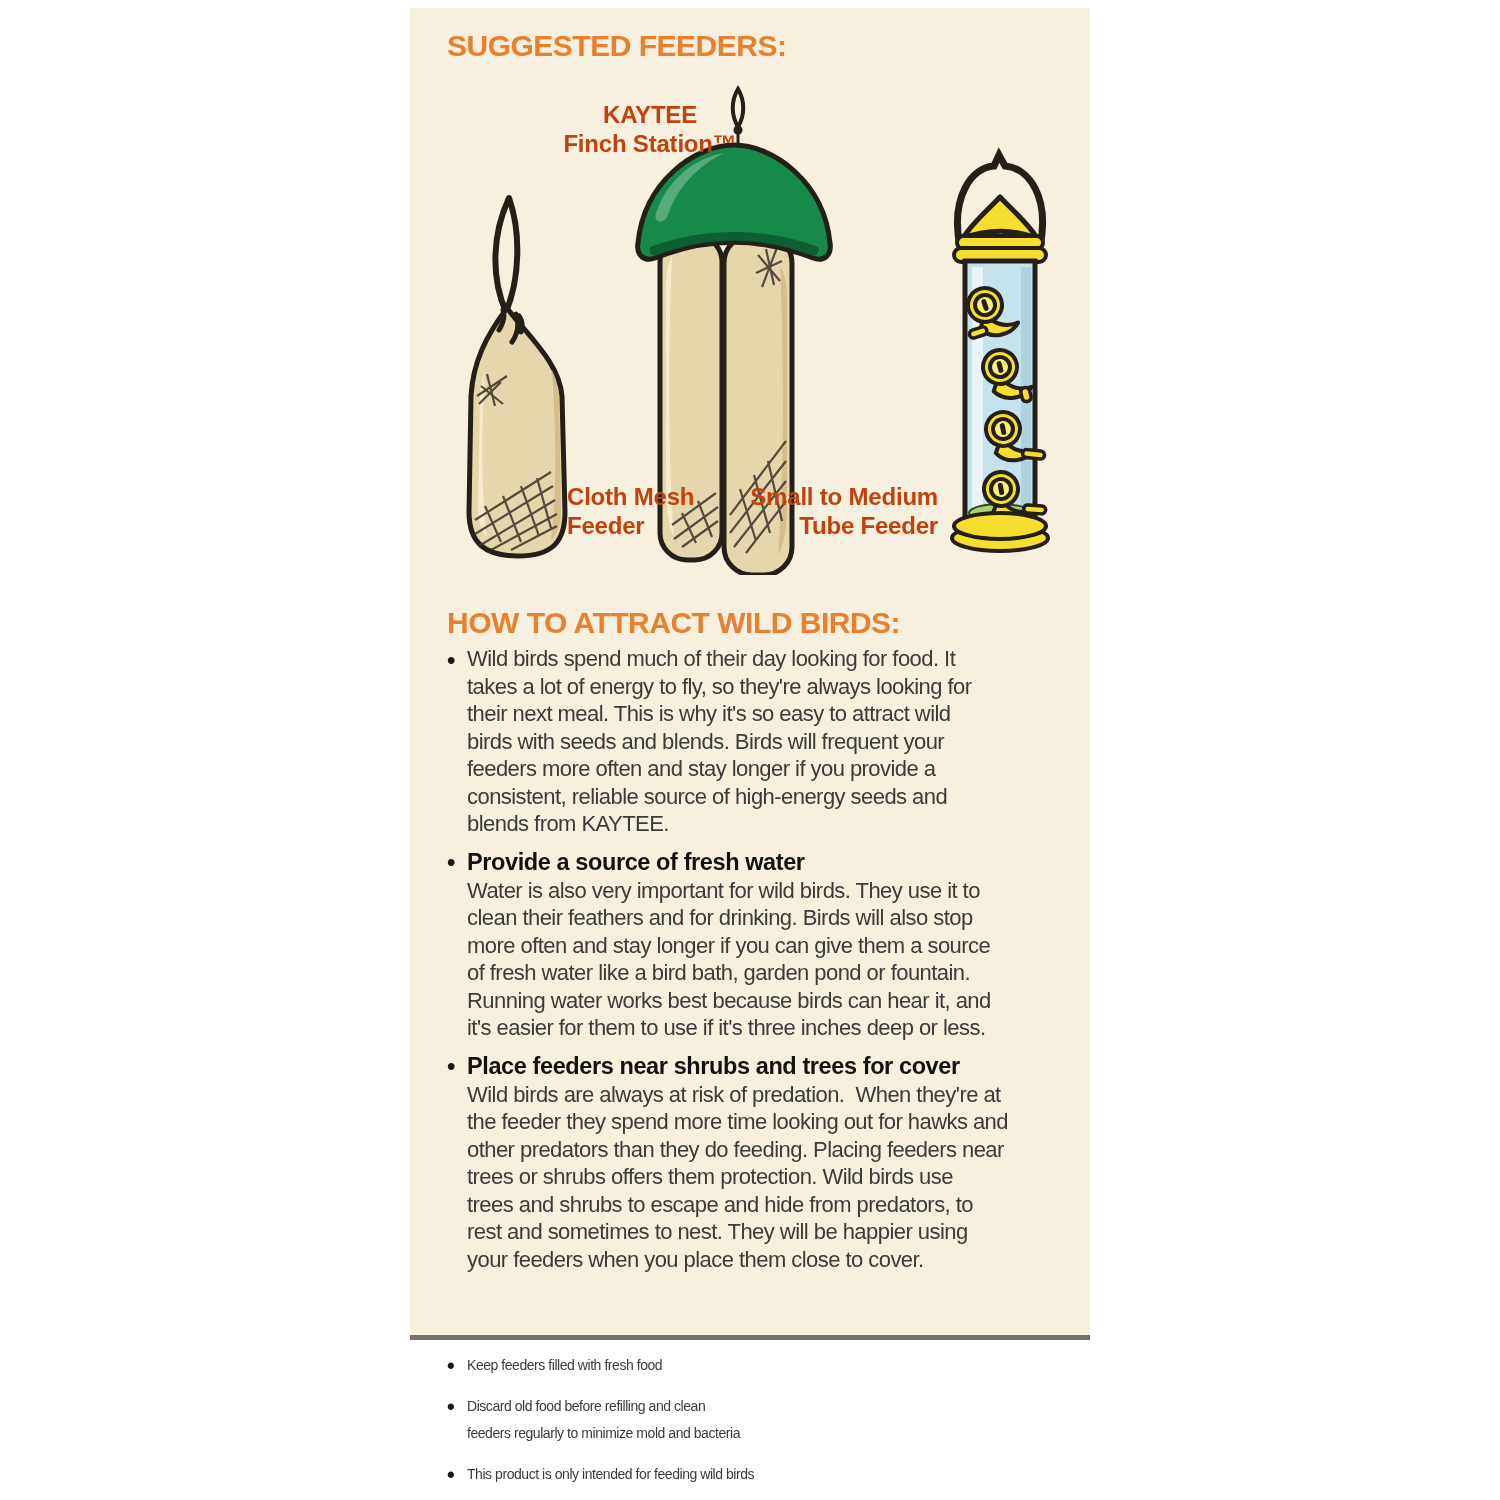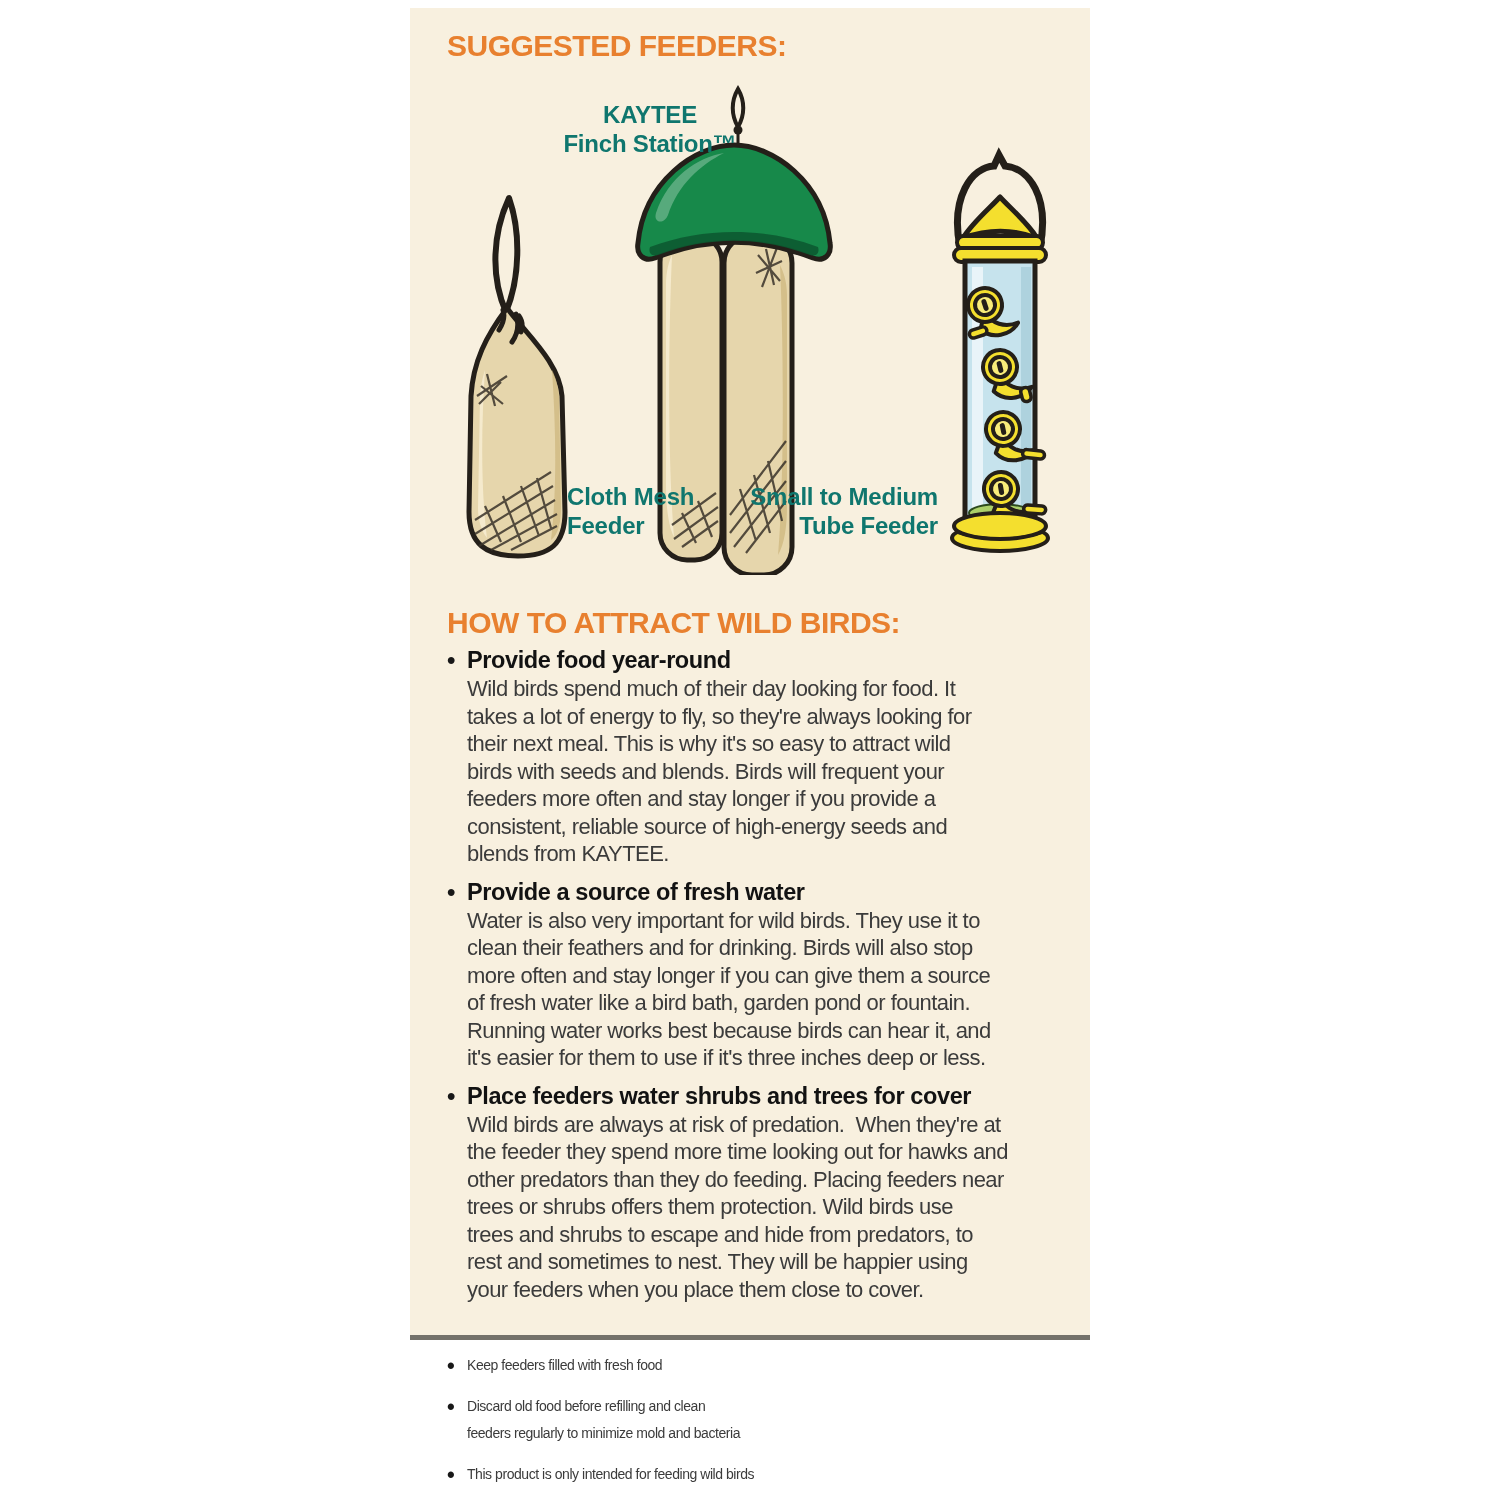--- a/index.html
+++ b/index.html
@@ -15,21 +15,21 @@
   #h-suggested { left:37px; top:22px; }
   #h-attract   { left:37px; top:599px; }
   #h-directions{ left:37px; top:1302px; }
 
   .illu { position:absolute; }
   #illu-cloth { left:45px;  top:182px; }
   #illu-finch { left:210px; top:77px; }
   #illu-tube  { left:515px; top:137px; }
 
   .feeder-label { position:absolute; font-weight:700; font-size:24px; line-height:1.22;
-                  color:#0f766e; white-space:pre; letter-spacing:-0.2px; }
+                  color:#c2410c; white-space:pre; letter-spacing:-0.2px; }
   #lbl-finch { left:145px; top:92px;  width:190px; text-align:center; }
   #lbl-cloth { left:157px; top:474px; }
   #lbl-tube  { left:330px; top:474px; width:198px; text-align:right; }
 
   .bullets { position:absolute; left:37px; top:637px; width:610px; }
   .bullet  { display:flex; margin-bottom:9px; }
   .dot { width:20px; flex:0 0 20px; font-weight:700; font-size:24px; line-height:30px;
          color:#181818; }
   .b-title { font-weight:700; font-size:23.5px; line-height:30px; color:#121212;
              letter-spacing:-0.4px; white-space:pre; }
@@ -137,21 +137,20 @@
 Feeder</div>
   <div id="lbl-tube" class="feeder-label">Small to Medium
 Tube Feeder</div>
 
   <div id="h-attract" class="sec-heading">HOW TO ATTRACT WILD BIRDS:</div>
 
   <div class="bullets">
     <div class="bullet">
       <span class="dot">•</span>
       <div>
-        <div class="b-title">Provide food year-round</div>
         <div class="b-body">Wild birds spend much of their day looking for food. It
 takes a lot of energy to fly, so they're always looking for
 their next meal. This is why it's so easy to attract wild
 birds with seeds and blends. Birds will frequent your
 feeders more often and stay longer if you provide a
 consistent, reliable source of high-energy seeds and
 blends from KAYTEE.</div>
       </div>
     </div>
     <div class="bullet">
@@ -162,21 +161,21 @@
 clean their feathers and for drinking. Birds will also stop
 more often and stay longer if you can give them a source
 of fresh water like a bird bath, garden pond or fountain.
 Running water works best because birds can hear it, and
 it's easier for them to use if it's three inches deep or less.</div>
       </div>
     </div>
     <div class="bullet">
       <span class="dot">•</span>
       <div>
-        <div class="b-title">Place feeders water shrubs and trees for cover</div>
+        <div class="b-title">Place feeders near shrubs and trees for cover</div>
         <div class="b-body">Wild birds are always at risk of predation.  When they're at
 the feeder they spend more time looking out for hawks and
 other predators than they do feeding. Placing feeders near
 trees or shrubs offers them protection. Wild birds use
 trees and shrubs to escape and hide from predators, to
 rest and sometimes to nest. They will be happier using
 your feeders when you place them close to cover.</div>
       </div>
     </div>
   </div>

